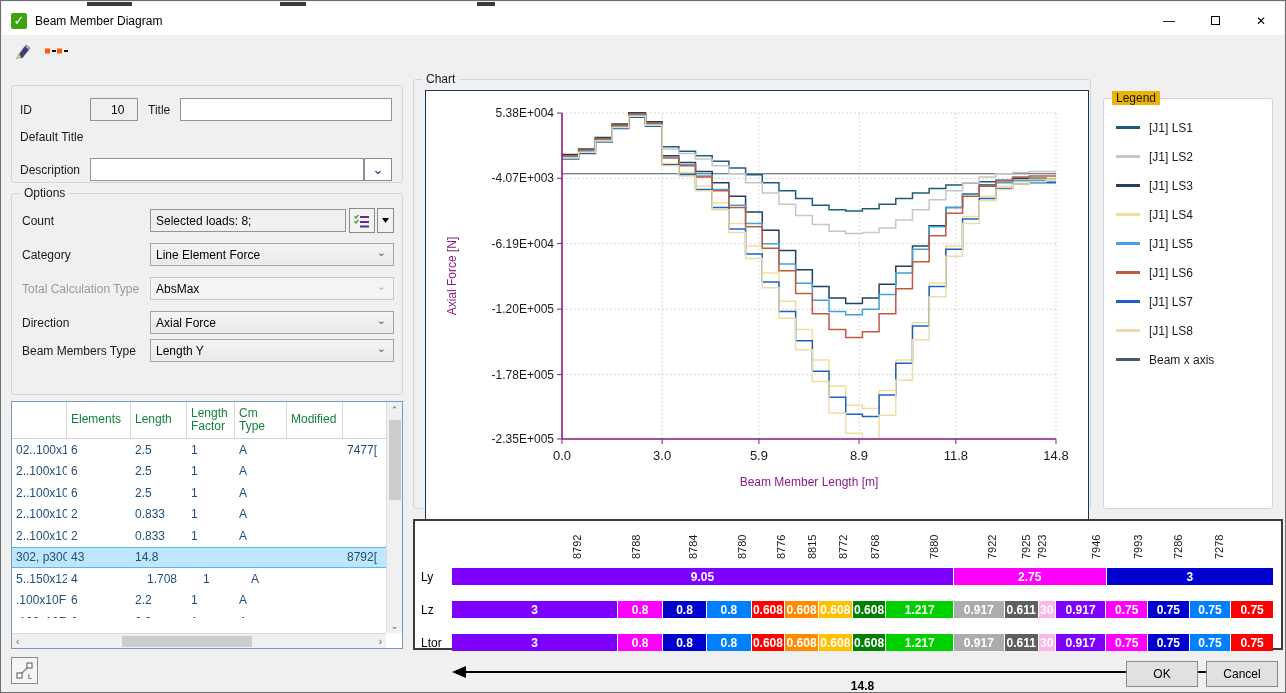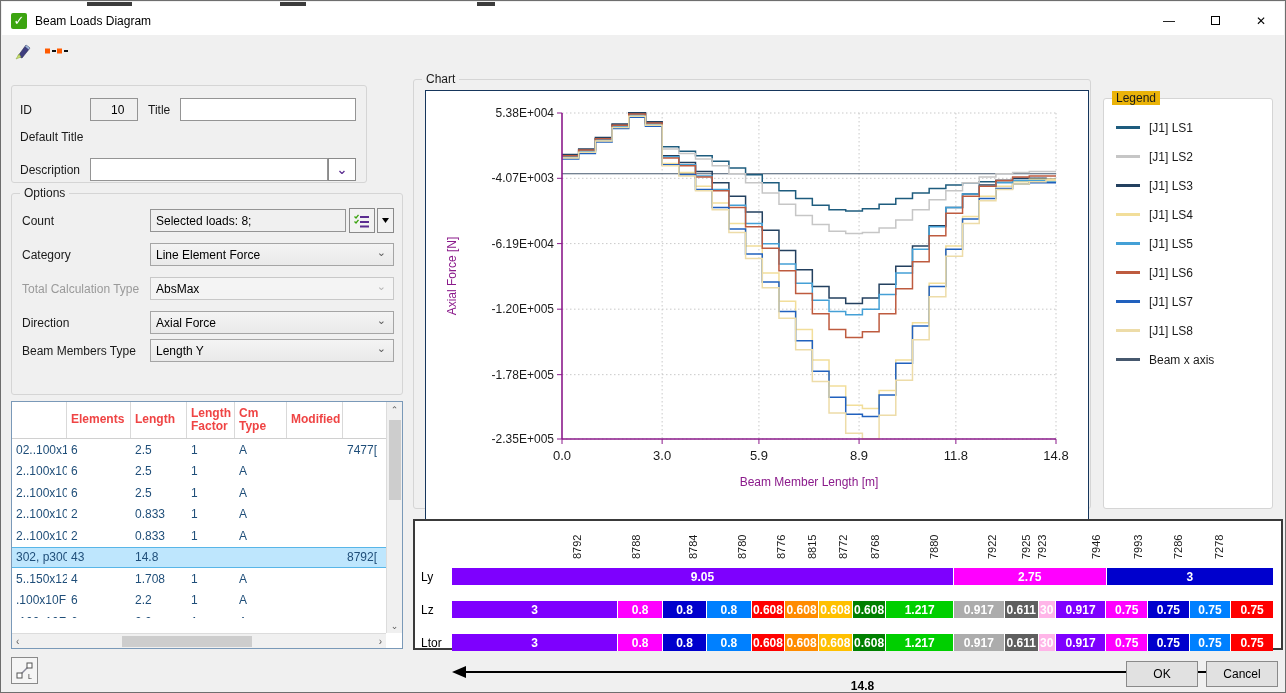--- a/index.html
+++ b/index.html
@@ -35,21 +35,21 @@
   .tb.ro { background:#f0f0f0; }
   .combo { height:23px; border:1px solid #a5a5a5; background:linear-gradient(#f4f4f4,#e9e9e9); padding:0 5px; display:flex; align-items:center; color:#000; position:relative; cursor:pointer; }
   .combo .chev { position:absolute; right:7px; color:#5a5a5a; font-size:11px; top:2px; }
   .combo.dis { background:#f4f4f4; border-color:#c8c8c8; }
   .combo.dis .chev { color:#b5b5b5; }
   .sq-btn { height:25px; border:1px solid #8a8a8a; background:#f2f2f2; display:flex; align-items:center; justify-content:center; cursor:pointer; }
 
   
   .grid { position:absolute; left:10px; top:400px; width:392px; height:248px; background:#fff; border:1px solid #7a99b8; }
   .grid-head { display:flex; height:37px; border-bottom:1px solid #d0d0d0; background:#fff; }
-  .gh-cell { border-right:1px solid #d9d9d9; display:flex; align-items:center; padding:9px 4px; color:#ef4444; line-height:1.1;font-weight:bold; }
+  .gh-cell { border-right:1px solid #d9d9d9; display:flex; align-items:center; padding:9px 4px; color:#15803d; line-height:1.1; }
   .grid-body { position:relative; }
   .g-row { display:flex; height:21.5px; align-items:center; cursor:pointer; }
   .g-row.sel { background:#bee6fd; border-top:1px solid #58b6e8; border-bottom:1px solid #58b6e8; }
   .g-cell { padding:0 4px; color:#1f4e79; white-space:nowrap; overflow:hidden; }
   .vsb { position:absolute; right:0; top:0; width:16px; height:231px; background:#f0f0f0; border-left:1px solid #dcdcdc; font-size:9px; color:#5a5a5a; }
   .vsb .arr { height:15px; display:flex; align-items:center; justify-content:center; cursor:pointer; }
   .vsb .thumb { position:absolute; left:2px; width:12px; background:#cdcdcd; cursor:pointer; }
   .hsb { position:absolute; left:0; bottom:0; height:15px; right:16px; background:#f0f0f0; border-top:1px solid #dcdcdc; display:flex; align-items:center; font-size:10px; color:#5a5a5a; }
   .hsb .thumb { position:absolute; top:2px; height:11px; background:#cdcdcd; cursor:pointer; }
 
@@ -88,21 +88,21 @@
 <div id="win">
 
   <div class="bg-strip">
     <i style="left:85px;width:45px;"></i>
     <i style="left:278px;width:26px;"></i>
     <i style="left:475px;width:18px;"></i>
   </div>
 
   <div class="titlebar">
     <div class="app-icon">✓</div>
-    <div class="title-text">Beam Loads Diagram</div>
+    <div class="title-text">Beam Member Diagram</div>
     <div class="win-btns">
       <div class="win-btn">
           <span>—</span>
         </div>
       <div class="win-btn">
           <span class="max-glyph"></span>
         </div>
       <div class="win-btn">
           <span>✕</span>
         </div>
@@ -120,21 +120,21 @@
     <div class="tool-btn">
       <svg width="24" height="8" viewBox="0 0 24 8">
         <rect x="0" y="1.5" width="5" height="5" fill="#FF5A00"></rect>
         <rect x="7" y="3" width="4" height="2" fill="#111"></rect>
         <rect x="12" y="1.5" width="5" height="5" fill="#FF5A00"></rect>
         <rect x="19" y="3" width="4" height="2" fill="#111"></rect>
       </svg>
     </div>
   </div>
 
-  <div class="groupbox" style="left:10px;top:84px;width:356px;height:98px;">
+  <div class="groupbox" style="left:10px;top:84px;width:392px;height:98px;">
     <div class="row" style="left:8px;top:12px;right:10px;">
       <span class="lbl" style="width:70px;">ID</span>
       <span class="tb ro" style="width:48px;margin-right:10px;padding-left:20px;">10</span>
       <span class="lbl" style="width:32px;">Title</span>
       <span class="tb" style="flex:1;"></span>
     </div>
     <div class="row" style="left:8px;top:44px;right:10px;">
       <span class="lbl" style="width:70px;">Default Title</span>
     </div>
     <div class="row" style="left:8px;top:72px;right:10px;">
@@ -257,21 +257,21 @@
           <div class="g-cell" style="width: 64px;">43</div>
           <div class="g-cell" style="width: 56px;">14.8</div>
           <div class="g-cell" style="width: 48px;"></div>
           <div class="g-cell" style="width: 52px;"></div>
           <div class="g-cell" style="width: 56px;"></div>
           <div class="g-cell" style="width: 44px;">8792[</div>
         </div>
         <div class="g-row">
           <div class="g-cell" style="width: 55px;">5..150x12l</div>
           <div class="g-cell" style="width: 64px;">4</div>
-          <div class="g-cell" style="width: 56px;">1.708</div>
+          <div class="g-cell" style="width: 56px; margin-left: 12px;">1.708</div>
           <div class="g-cell" style="width: 48px;">1</div>
           <div class="g-cell" style="width: 52px;">A</div>
           <div class="g-cell" style="width: 56px;"></div>
           <div class="g-cell" style="width: 44px;"></div>
         </div>
         <div class="g-row">
           <div class="g-cell" style="width: 55px;">.100x10FE</div>
           <div class="g-cell" style="width: 64px;">6</div>
           <div class="g-cell" style="width: 56px;">2.2</div>
           <div class="g-cell" style="width: 48px;">1</div>

